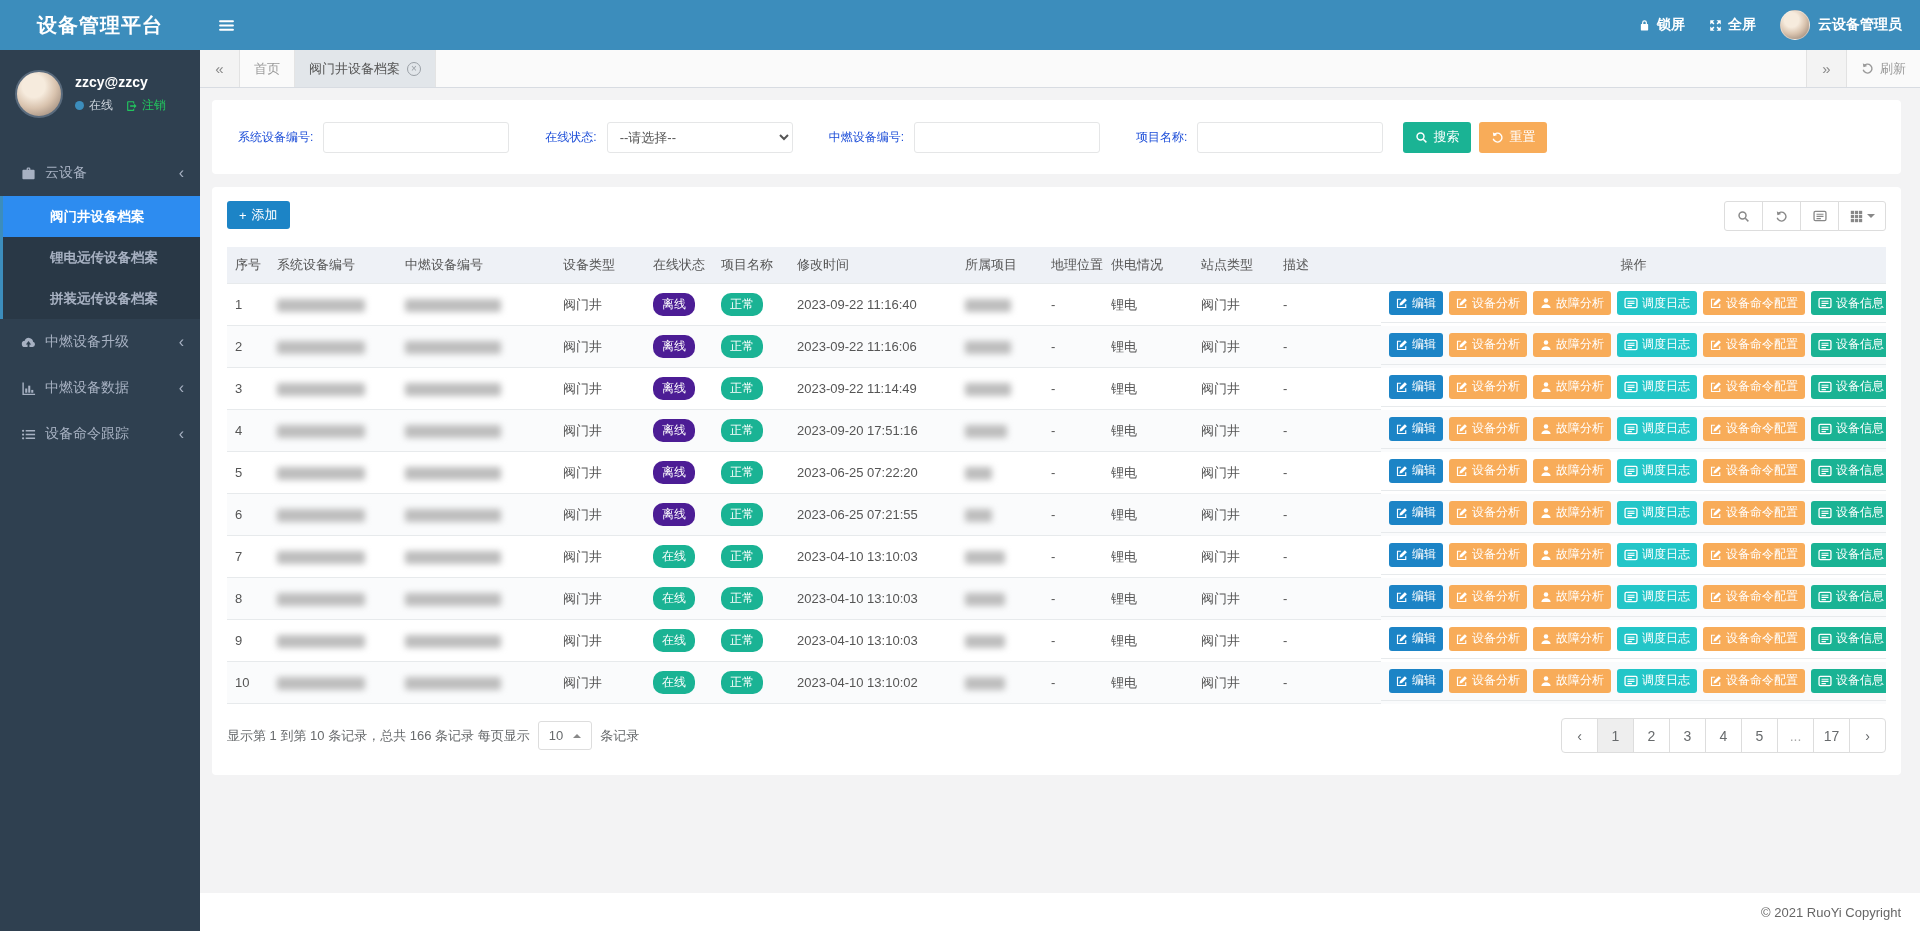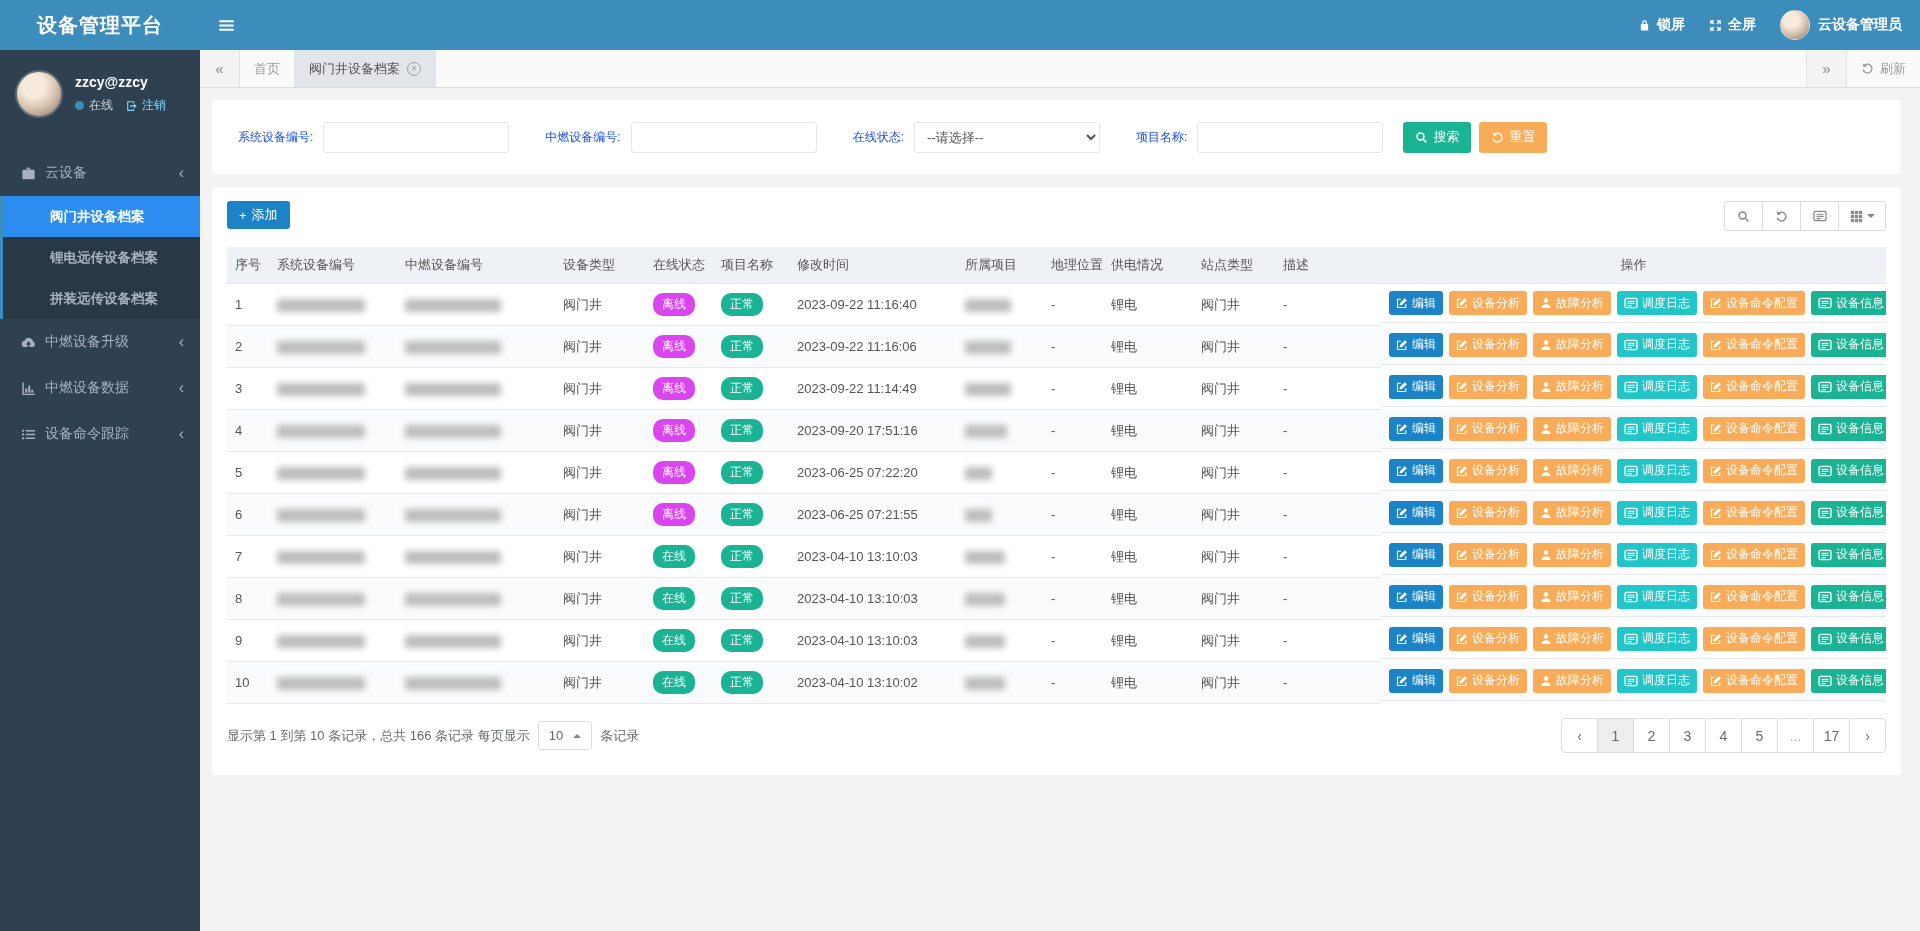--- a/index.html
+++ b/index.html
@@ -16,21 +16,21 @@
   .avatar.sm { width:30px; height:30px; }
   .avatar.lg { width:48px; height:48px; border:2px solid #5a6b7d; }
 
   
   .sidebar { position:absolute; top:50px; left:0; bottom:0; width:200px; background:#2f4050; color:#a7b1c2; }
   .user-panel { display:flex; gap:12px; padding:20px 15px 18px 15px; align-items:center; }
   .user-name { color:#fff; font-weight:bold; font-size:14px; margin-bottom:7px; }
   .user-status { display:flex; align-items:center; gap:5px; font-size:12px; }
   .status-dot { width:9px; height:9px; border-radius:50%; background:#3c8dbc; display:inline-block; }
   .online-label { color:#cfd6de; margin-right:8px; }
-  .logout { color:#7dd3fc; display:flex; align-items:center; gap:4px; cursor:pointer; }
+  .logout { color:#22c55e; display:flex; align-items:center; gap:4px; cursor:pointer; }
   .menu { margin-top:14px; font-size:14px; }
   .menu-item { height:46px; display:flex; align-items:center; gap:9px; padding:0 16px 0 20px; cursor:pointer; color:#a7b1c2; }
   .menu-item .chev { margin-left:auto; font-size:16px; line-height:1; }
   .menu-group.open { background:#293846; border-left:3px solid #3c8dbc; }
   .menu-group.open .menu-item { padding-left:17px; color:#fff; font-weight:bold; }
   .menu-group.open .chev { transform:rotate(-90deg); }
   .submenu-item { height:41px; display:flex; align-items:center; padding-left:47px; cursor:pointer; font-size:13.5px; font-weight:bold; color:#a7b1c2; }
   .submenu-item.active { background:#2d8cf0; color:#fff; }
   .mi-icon { display:inline-flex; width:16px; justify-content:center; }
 
@@ -70,21 +70,21 @@
   thead th { background:#eef1f6; text-align:left; font-weight:normal; color:#555; padding:9px 8px; border-bottom:1px solid #e7eaec; white-space:nowrap; }
   tbody td { padding:9px 8px; border-bottom:1px solid #e7eaec; height:39px; white-space:nowrap; overflow:hidden; }
   tbody tr:nth-child(even) { background:#fafbfc; }
   th:nth-child(1){width:42px;} th:nth-child(2){width:128px;} th:nth-child(3){width:158px;}
   th:nth-child(4){width:90px;} th:nth-child(5){width:68px;} th:nth-child(6){width:76px;}
   th:nth-child(7){width:168px;} th:nth-child(8){width:86px;} th:nth-child(9){width:60px;}
   th:nth-child(10){width:90px;} th:nth-child(11){width:82px;} th:nth-child(12){width:106px;}
   th:nth-child(13){text-align:center;}
   .blur { display:inline-block; height:13px; background:#bdbdbd; border-radius:2px; filter:blur(3px); vertical-align:middle; }
   .badge { display:inline-block; min-width:36px; text-align:center; padding:3px 9px; border-radius:10px; color:#fff; font-size:12px; }
-  .badge-red { background:#d946ef;text-align:right; }
+  .badge-red { background:#4c1d95;text-align:right; }
   .badge-green { background:#1ab394; }
   .c-act { display:flex; gap:6px; align-items:center; }
   .abtn { border:none; border-radius:3px; color:#fff; font-size:12px; height:24px; padding:0 7px; display:inline-flex; align-items:center; gap:4px; cursor:pointer; white-space:nowrap; font-family:inherit; }
   .abtn.primary { background:#1c84c6; }
   .abtn.warning { background:#f8ac59; }
   .abtn.info { background:#23c6c8; }
   .abtn.success { background:#1ab394; }
 
   
   .pg-row { display:flex; align-items:center; margin-top:14px; font-size:13px; color:#676a6c; }
@@ -233,28 +233,28 @@
   </div>
 
   <div class="content">
 
     <div class="search-panel">
       <div class="field">
         <label>系统设备编号:</label>
         <input type="text" style="">
       </div>
       <div class="field">
-        <label>中燃设备编号:</label>
-        <input type="text" style="">
-      </div>
-      <div class="field">
         <label>在线状态:</label>
         <select>
           <option>--请选择--</option>
         </select>
+      </div>
+      <div class="field">
+        <label>中燃设备编号:</label>
+        <input type="text" style="">
       </div>
       <div class="field" style="margin-right:20px;">
         <label>项目名称:</label>
         <input type="text" style="">
       </div>
       <button class="btn btn-search">
         <span class="ic">
             <svg viewBox="0 0 16 16" width="13" height="13" fill="none" stroke="currentColor" stroke-width="1.8">
               <circle cx="6.8" cy="6.8" r="4.3"></circle>
               <path d="M10.2 10.2 14 14"></path>
@@ -1058,14 +1058,17 @@
             <li class="page-item">3</li>
             <li class="page-item">4</li>
             <li class="page-item">5</li>
             <li class="page-item disabled">...</li>
             <li class="page-item">17</li>
             <li class="page-item">›</li>
           </ul>
       </div>
     </div>
 
+    <div class="footer">
+      <span>© 2021 RuoYi Copyright</span>
+    </div>
   </div>
 </div>
 
 </body></html>

